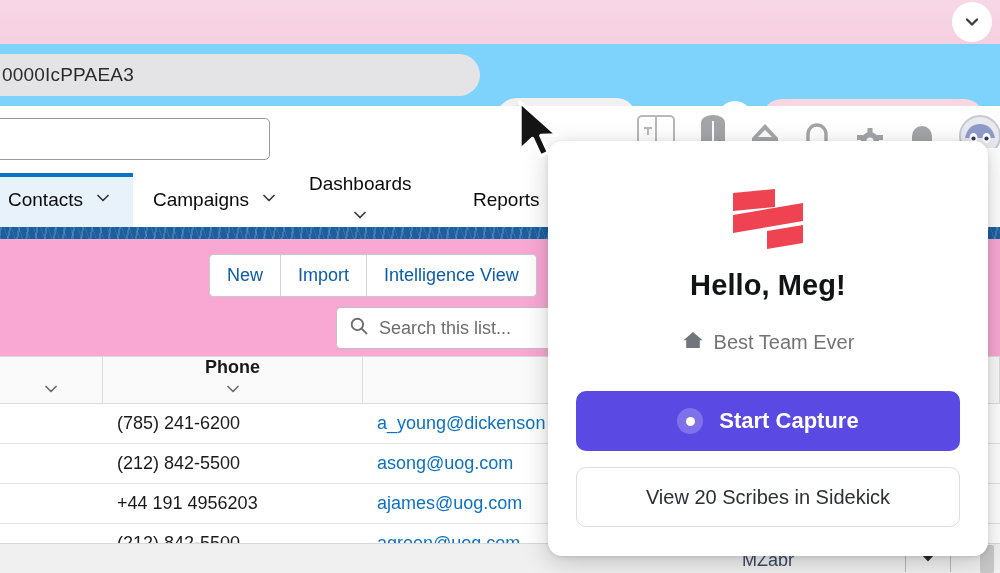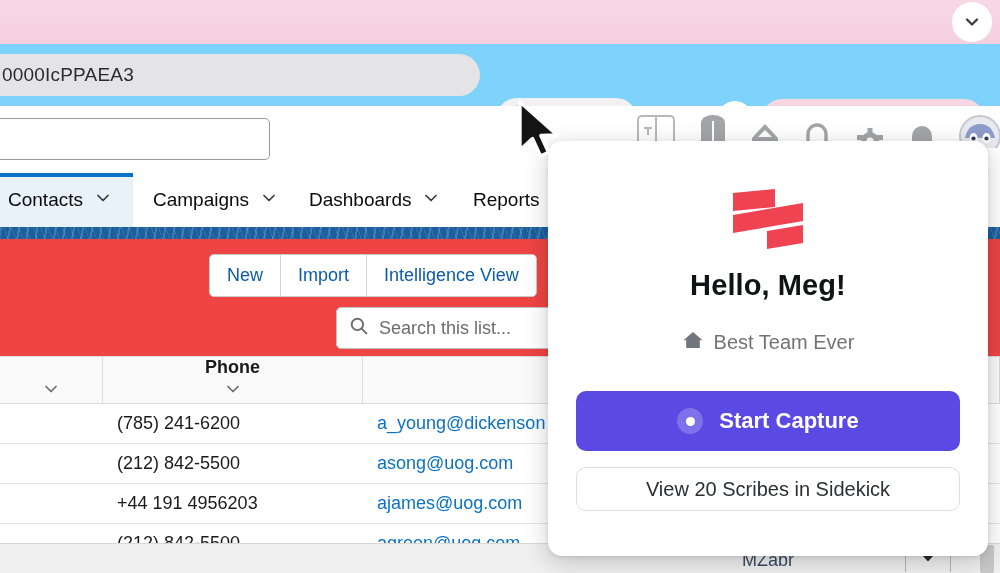--- a/index.html
+++ b/index.html
@@ -98,21 +98,21 @@
   .sf-tab .caret { opacity: .85; }
 
   .sf-rule {
     position: absolute; left: 0; top: 121px; width: 1000px; height: 12px;
     background: #1b5f9e;
     background-image: repeating-linear-gradient(100deg, rgba(255,255,255,.17) 0 2px, rgba(255,255,255,0) 2px 9px),
                       repeating-linear-gradient(72deg, rgba(255,255,255,.10) 0 1px, rgba(255,255,255,0) 1px 7px);
   }
 
   
-  .sf-body { position: absolute; left: 0; top: 133px; width: 1000px; height: 334px; background: #ef4444; }
+  .sf-body { position: absolute; left: 0; top: 133px; width: 1000px; height: 334px; background: #f9a8d4; }
   .btn-group {
     position: absolute; left: 209px; top: 15px; height: 43px;
     display: flex; background: #fff; border: 1px solid #c9c9c9; border-radius: 5px; overflow: hidden;
   }
   .btn-group > div {
     display: flex; align-items: center; padding: 0 17px;
     font-size: 18px; color: #0b5cab; border-right: 1px solid #d4d4d4;
     background: #fff; white-space: nowrap;
   }
   .btn-group > div:last-child { border-right: none; }
@@ -171,21 +171,21 @@
     display: flex; align-items: center; justify-content: center; gap: 16px;
     color: #fff; font-size: 22px; font-weight: 600;
   }
   .rec-dot {
     width: 26px; height: 26px; border-radius: 50%;
     background: rgba(255,255,255,.22);
     display: flex; align-items: center; justify-content: center;
   }
   .rec-dot i { width: 9px; height: 9px; border-radius: 50%; background: #fff; display:block; }
   .btn-secondary {
-    position: absolute; left: 28px; top: 326px; width: 384px; height: 44px;
+    position: absolute; left: 28px; top: 326px; width: 384px; height: 60px;
     background: #fff; border: 1px solid #dcdde1; border-radius: 10px;
     display: flex; align-items: center; justify-content: center;
     font-size: 20px; color: #2c2f36;
   }
 
   
   .cursor { position: absolute; left: 514px; top: 98px; width: 54px; height: 70px; pointer-events: none; }
 </style>
 </head>
 <body>
@@ -345,21 +345,21 @@
         </span>
       </div>
       <div class="sf-tab" style="left:140px;">
         <span>Campaigns</span>
         <span class="caret">
           <svg width="18" height="18" viewBox="0 0 18 18">
               <path d="M4 6.5 L9 11.5 L14 6.5" fill="none" stroke="#181818" stroke-width="1.7" stroke-linecap="round" stroke-linejoin="round"></path>
             </svg>
         </span>
       </div>
-      <div class="sf-tab" style="left:296px;">
+      <div class="sf-tab" style="left:296px;flex-direction:column;">
         <span>Dashboards</span>
         <span class="caret">
           <svg width="18" height="18" viewBox="0 0 18 18">
               <path d="M4 6.5 L9 11.5 L14 6.5" fill="none" stroke="#181818" stroke-width="1.7" stroke-linecap="round" stroke-linejoin="round"></path>
             </svg>
         </span>
       </div>
       <div class="sf-tab" style="left:460px;">
         <span>Reports</span>
       </div>

